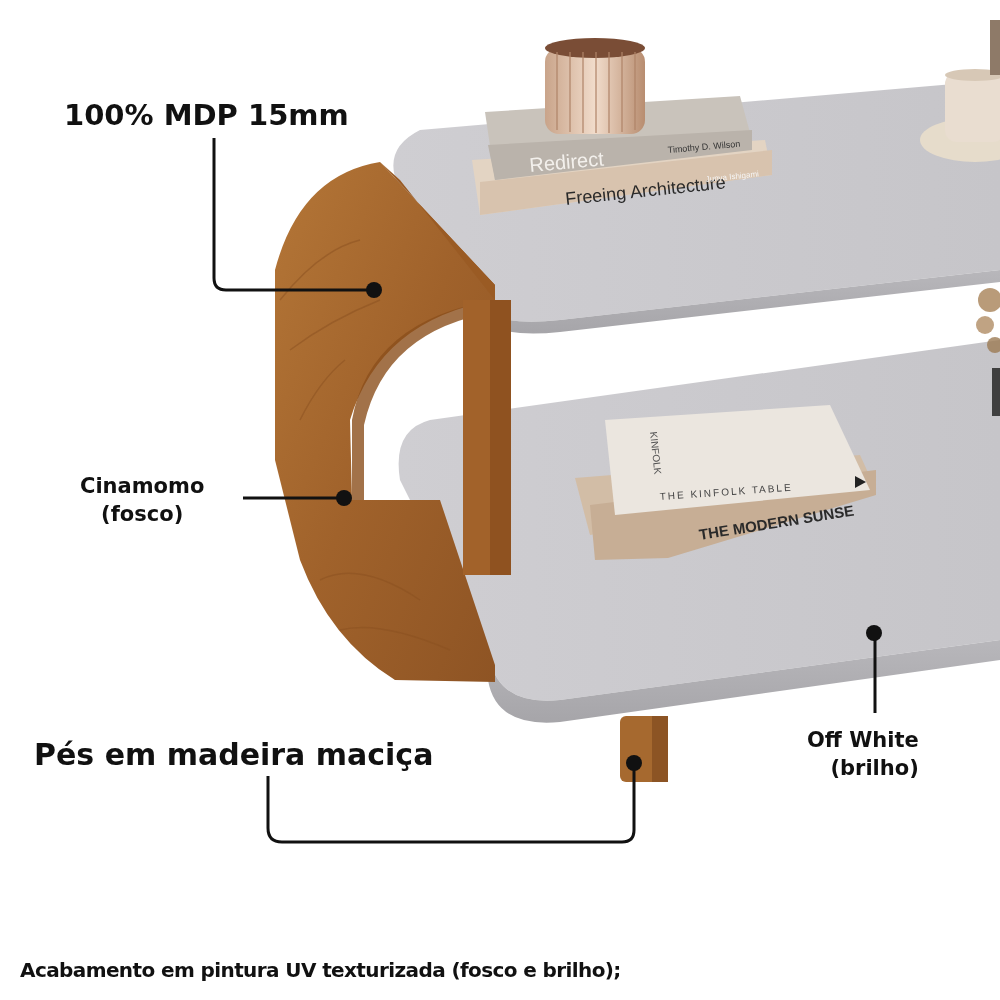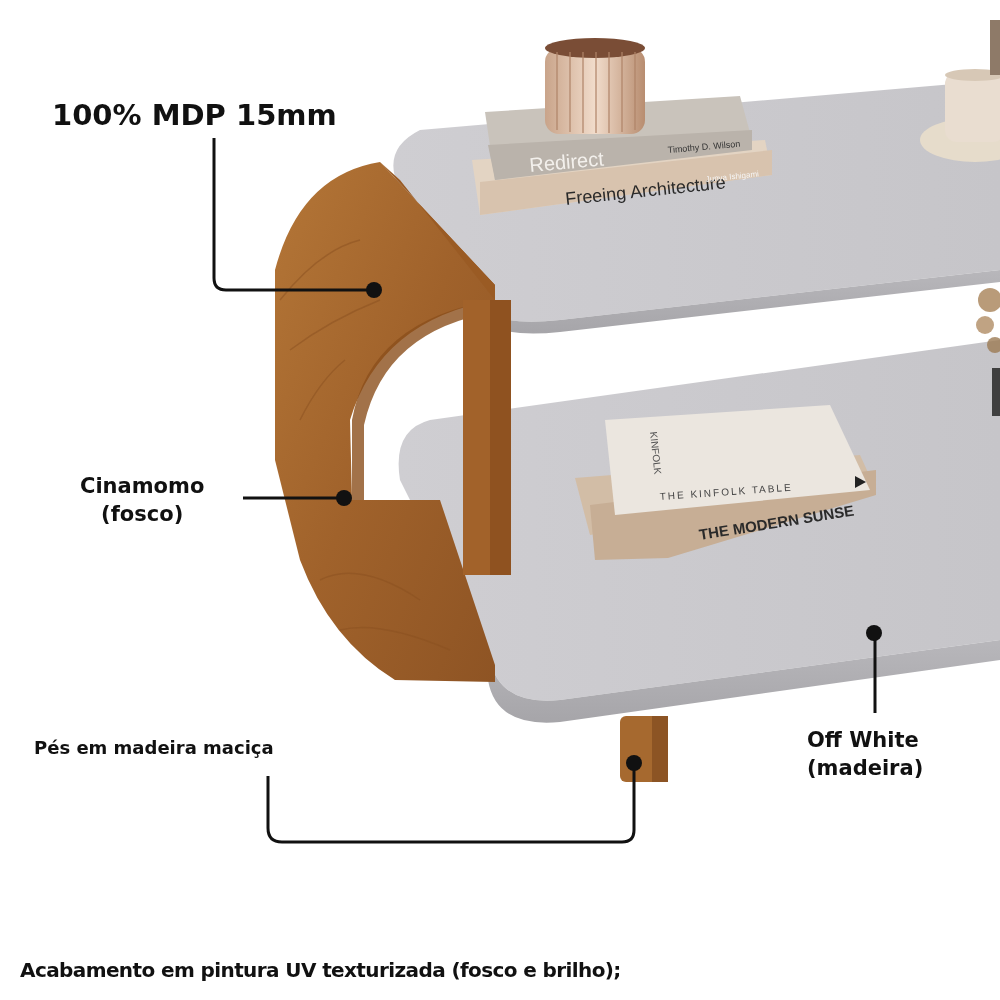--- a/index.html
+++ b/index.html
@@ -117,27 +117,27 @@
     <path d="M875 633 L875 713"></path>
   </g>
   <g fill="#111">
     <circle cx="374" cy="290" r="8"></circle>
     <circle cx="344" cy="498" r="8"></circle>
     <circle cx="634" cy="763" r="8"></circle>
     <circle cx="874" cy="633" r="8"></circle>
   </g>
 </svg>
 
-<div class="label" style="left:52px; top:98px; font-size:29px;">100% MDP 15mm</div>
+<div class="label" style="left:64px; top:98px; font-size:29px;">100% MDP 15mm</div>
 
 <div class="label" style="left:80px; top:472px; font-size:21px; line-height:28px; text-align:center;">
   <div>Cinamomo</div>
   <div>(fosco)</div>
 </div>
 
-<div class="label" style="left:34px; top:737px; font-size:18px;">Pés em madeira maciça</div>
+<div class="label" style="left:34px; top:737px; font-size:30px;">Pés em madeira maciça</div>
 
-<div class="label" style="left:807px; top:726px; font-size:21px; line-height:28px; text-align:left;">
+<div class="label" style="left:807px; top:726px; font-size:21px; line-height:28px; text-align:right;">
   <div>Off White</div>
-  <div>(madeira)</div>
+  <div>(brilho)</div>
 </div>
 
 <div class="caption">Acabamento em pintura UV texturizada (fosco e brilho);</div>
 
 </body></html>

